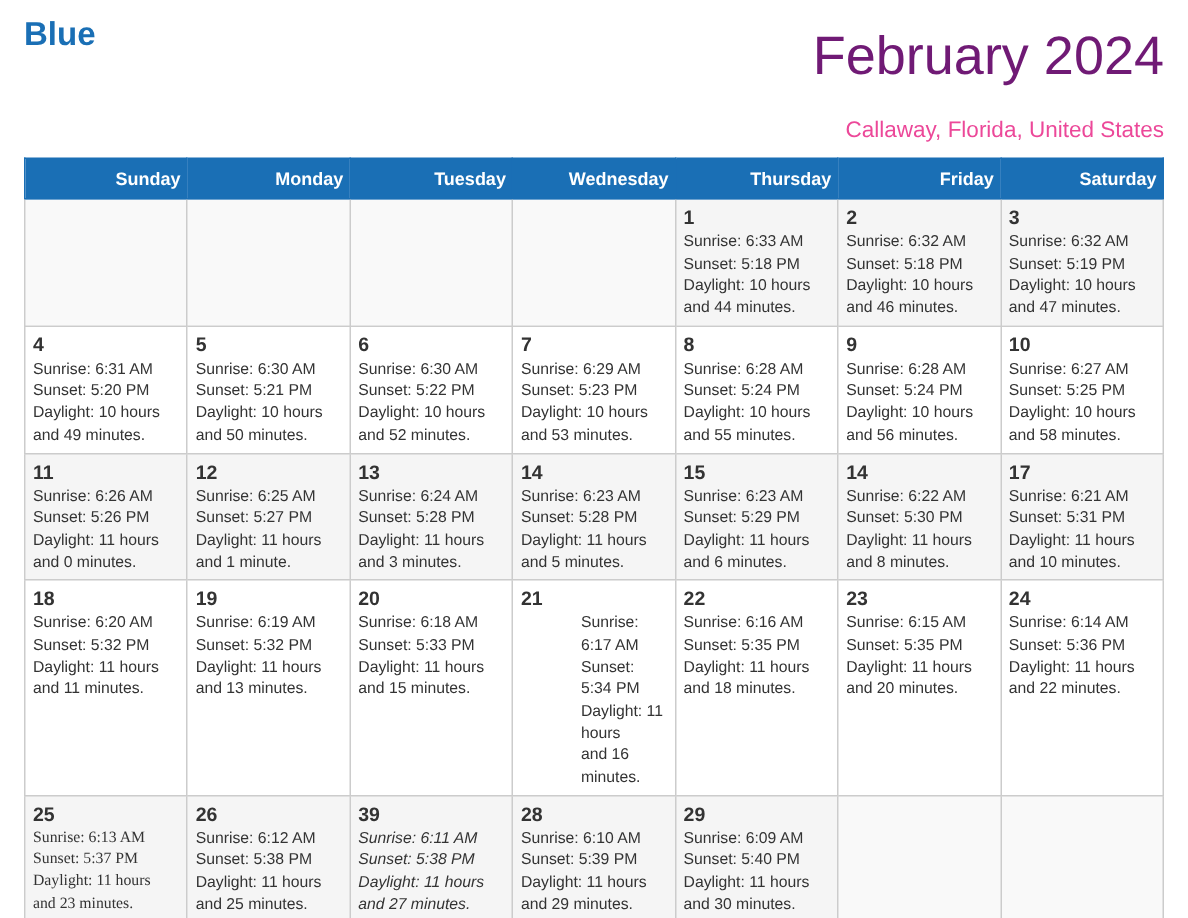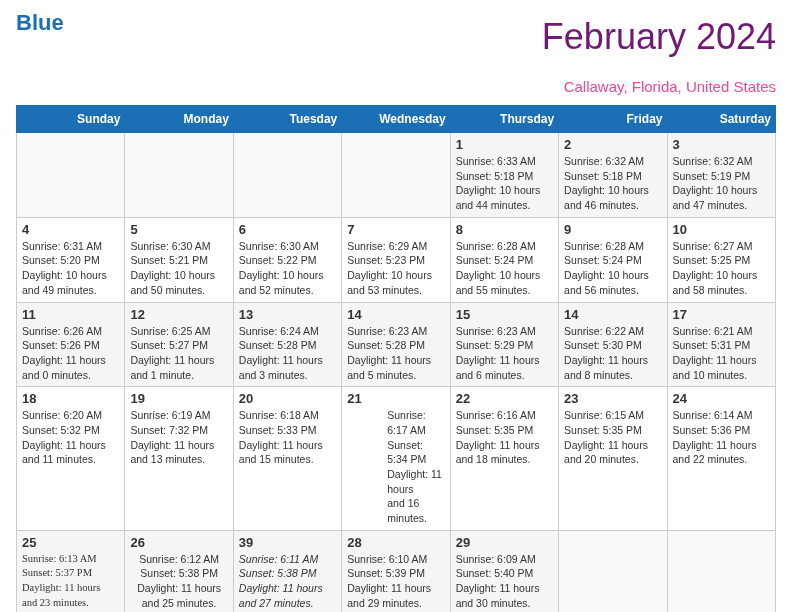--- a/index.html
+++ b/index.html
@@ -242,21 +242,21 @@
         <td>
           <span class="day-num">18</span>
           <div class="day-info" style="white-space: pre-line;">Sunrise: 6:20 AM
 Sunset: 5:32 PM
 Daylight: 11 hours
 and 11 minutes.</div>
         </td>
         <td>
           <span class="day-num">19</span>
           <div class="day-info" style="white-space: pre-line;">Sunrise: 6:19 AM
-Sunset: 7:32 PM
+Sunset: 5:32 PM
 Daylight: 11 hours
 and 13 minutes.</div>
         </td>
         <td>
           <span class="day-num">20</span>
           <div class="day-info" style="white-space: pre-line;">Sunrise: 6:18 AM
 Sunset: 5:33 PM
 Daylight: 11 hours
 and 15 minutes.</div>
         </td>
@@ -292,21 +292,21 @@
       <tr>
         <td>
           <span class="day-num">25</span>
           <div class="day-info" style="white-space: pre-line; font-family: Liberation Serif, serif;">Sunrise: 6:13 AM
 Sunset: 5:37 PM
 Daylight: 11 hours
 and 23 minutes.</div>
         </td>
         <td>
           <span class="day-num">26</span>
-          <div class="day-info" style="white-space: pre-line; text-align: center;">Sunrise: 6:12 AM
+          <div class="day-info" style="white-space: pre-line;">Sunrise: 6:12 AM
 Sunset: 5:38 PM
 Daylight: 11 hours
 and 25 minutes.</div>
         </td>
         <td>
           <span class="day-num">39</span>
           <div class="day-info" style="white-space: pre-line; font-style: italic;">Sunrise: 6:11 AM
 Sunset: 5:38 PM
 Daylight: 11 hours
 and 27 minutes.</div>

